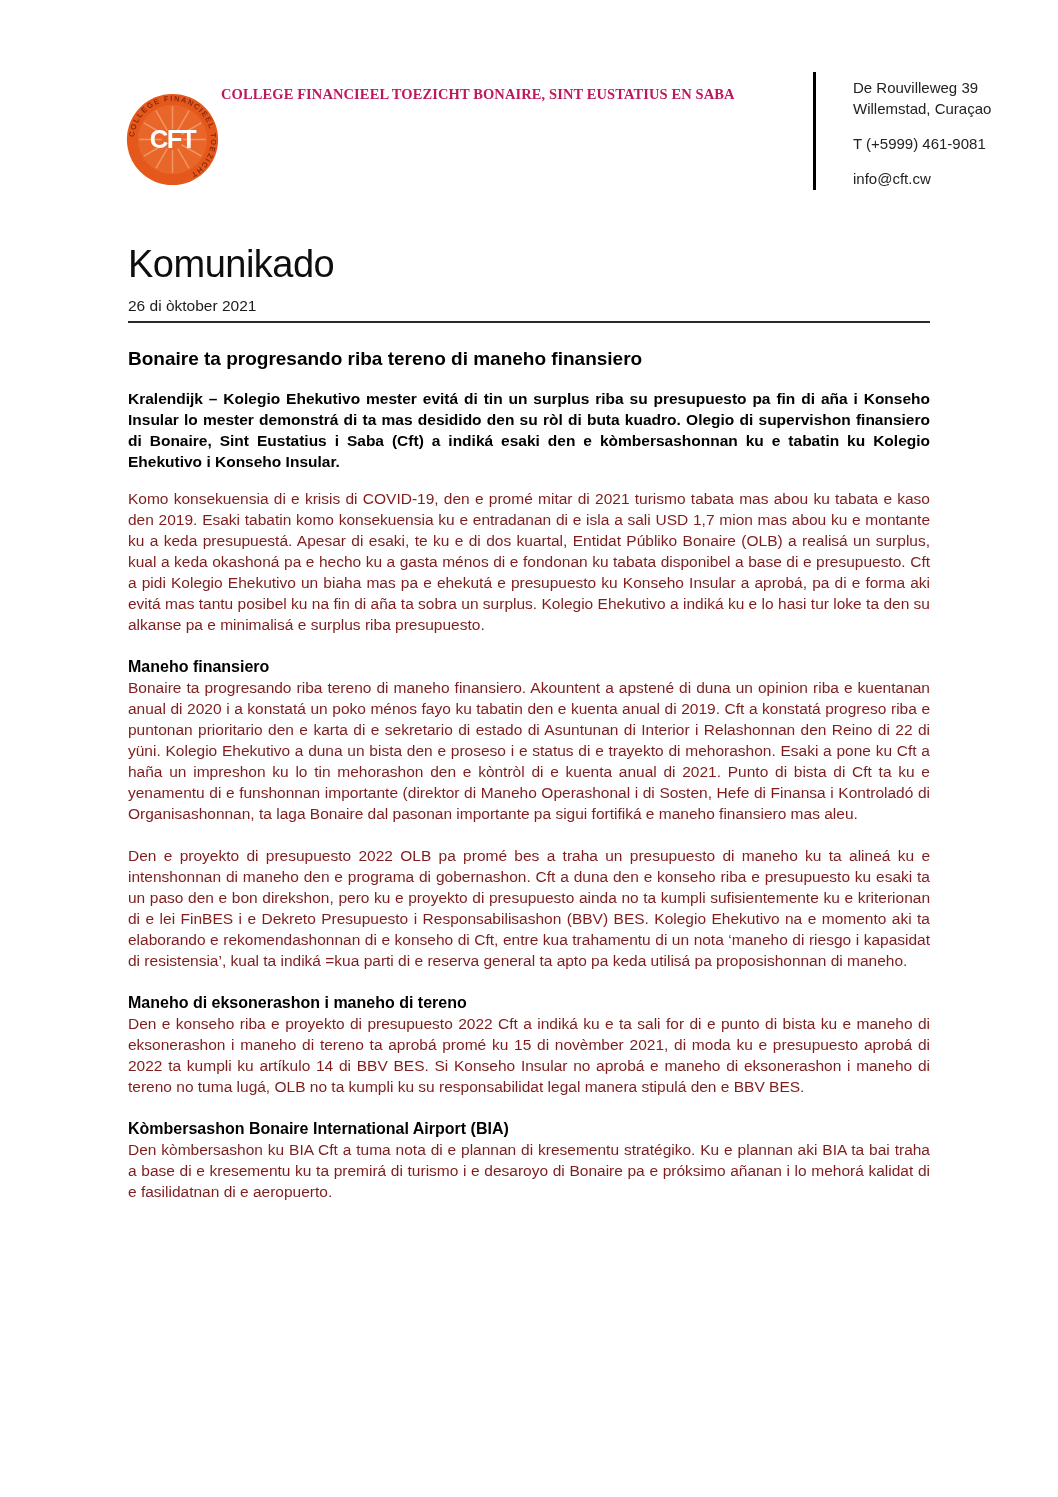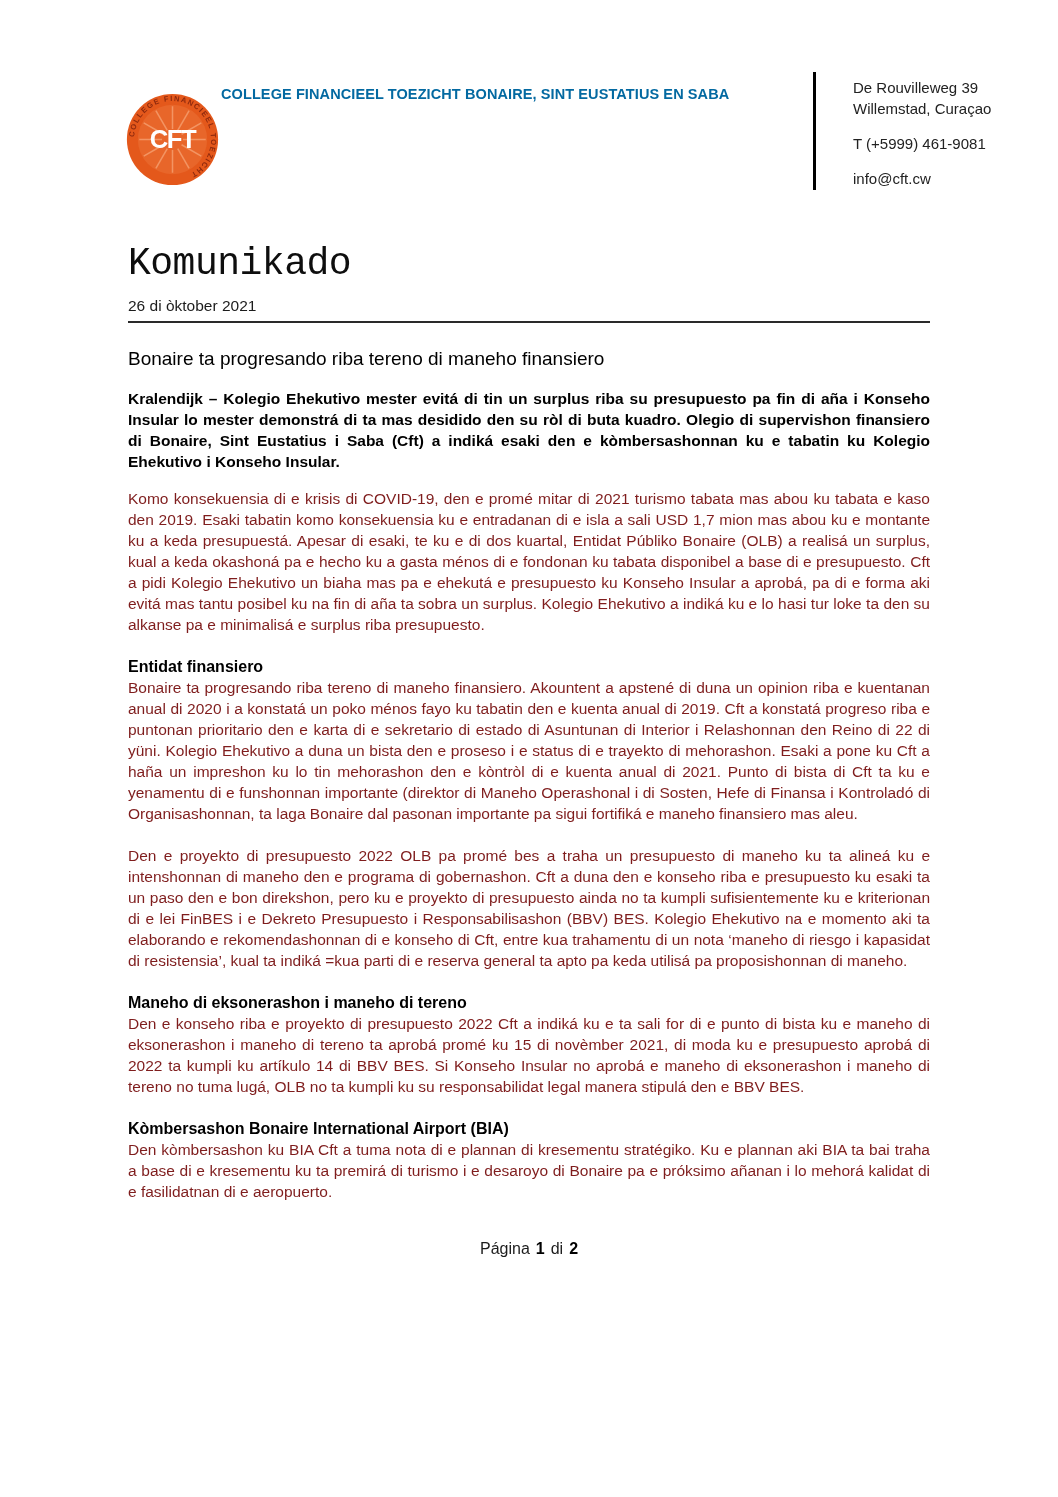--- a/index.html
+++ b/index.html
@@ -24,23 +24,24 @@
     align-items: flex-start;
     margin: 72px 60px 0 125px;
   }
   .logo-wrap { flex: 0 0 96px; padding-top: 20px; }
   .logo { display: block; width: 95px; height: 95px; }
   .org-title {
     flex: 1;
     padding: 13px 14px 0 0;
     font-size: 14.5px;
     font-weight: 700;
-    color: #0369a1;
+    color: #be185d;
     letter-spacing: 0.1px;
     line-height: 18px;
+    font-family: Liberation Serif, serif;
   }
   .head-divider { flex: 0 0 3px; height: 118px; background: #000; }
   .address {
     flex: 0 0 182px;
     padding: 5px 0 0 37px;
     font-size: 15px;
     line-height: 21px;
     color: #222;
   }
   .address .gap { height: 14px; }
@@ -48,30 +49,29 @@
   
   .content { margin: 0 128px; }
 
   h1.doc-title {
     margin-top: 54px;
     font-size: 38px;
     font-weight: 400;
     line-height: 40px;
     letter-spacing: -0.5px;
     color: #0e0e0e;
-    font-family: Liberation Mono, monospace;
   }
   .doc-date { margin-top: 12px; font-size: 15.5px; line-height: 20px; color: #1c1c1c; }
   hr.rule { margin-top: 5px; border: none; border-top: 2.5px solid #2a2a2a; }
 
   h2.headline {
     margin-top: 24px;
     font-size: 19px;
     line-height: 23px;
-    font-weight: 400;
+    font-weight: 700;
     color: #000;
   }
 
   p.body-text {
     font-size: 15.5px;
     line-height: 21px;
     text-align: justify;
     color: #7f1d1d;
   }
   p.lead { margin-top: 18px; font-weight: 700; color: #000; }
@@ -148,36 +148,33 @@
     <div class="doc-date">26 di òktober 2021</div>
     <hr class="rule">
 
     <h2 class="headline">Bonaire ta progresando riba tereno di maneho finansiero</h2>
 
     <p class="body-text lead">Kralendijk – Kolegio Ehekutivo mester evitá di tin un surplus riba su presupuesto pa fin di aña i Konseho Insular lo mester demonstrá di ta mas desidido den su ròl di buta kuadro. Olegio di supervishon finansiero di Bonaire, Sint Eustatius i Saba (Cft) a indiká esaki den e kòmbersashonnan ku e tabatin ku Kolegio Ehekutivo i Konseho Insular.</p>
 
     <p class="body-text intro">Komo konsekuensia di e krisis di COVID-19, den e promé mitar di 2021 turismo tabata mas abou ku tabata e kaso den 2019. Esaki tabatin komo konsekuensia ku e entradanan di e isla a sali USD 1,7 mion mas abou ku e montante ku a keda presupuestá. Apesar di esaki, te ku e di dos kuartal, Entidat Públiko Bonaire (OLB) a realisá un surplus, kual a keda okashoná pa e hecho ku a gasta ménos di e fondonan ku tabata disponibel a base di e presupuesto. Cft a pidi Kolegio Ehekutivo un biaha mas pa e ehekutá e presupuesto ku Konseho Insular a aprobá, pa di e forma aki evitá mas tantu posibel ku na fin di aña ta sobra un surplus. Kolegio Ehekutivo a indiká ku e lo hasi tur loke ta den su alkanse pa e minimalisá e surplus riba presupuesto.</p>
 
     <section class="doc-section">
-      <h3>Entidat finansiero</h3>
+      <h3>Maneho finansiero</h3>
       <p class="body-text">Bonaire ta progresando riba tereno di maneho finansiero. Akountent a apstené di duna un opinion riba e kuentanan anual di 2020 i a konstatá un poko ménos fayo ku tabatin den e kuenta anual di 2019. Cft a konstatá progreso riba e puntonan prioritario den e karta di e sekretario di estado di Asuntunan di Interior i Relashonnan den Reino di 22 di yüni. Kolegio Ehekutivo a duna un bista den e proseso i e status di e trayekto di mehorashon. Esaki a pone ku Cft a haña un impreshon ku lo tin mehorashon den e kòntròl di e kuenta anual di 2021. Punto di bista di Cft ta ku e yenamentu di e funshonnan importante (direktor di Maneho Operashonal i di Sosten, Hefe di Finansa i Kontroladó di Organisashonnan, ta laga Bonaire dal pasonan importante pa sigui fortifiká e maneho finansiero mas aleu.</p>
     </section>
 
     <section class="doc-section">
       <p class="body-text">Den e proyekto di presupuesto 2022 OLB pa promé bes a traha un presupuesto di maneho ku ta alineá ku e intenshonnan di maneho den e programa di gobernashon. Cft a duna den e konseho riba e presupuesto ku esaki ta un paso den e bon direkshon, pero ku e proyekto di presupuesto ainda no ta kumpli sufisientemente ku e kriterionan di e lei FinBES i e Dekreto Presupuesto i Responsabilisashon (BBV) BES. Kolegio Ehekutivo na e momento aki ta elaborando e rekomendashonnan di e konseho di Cft, entre kua trahamentu di un nota ‘maneho di riesgo i kapasidat di resistensia’, kual ta indiká =kua parti di e reserva general ta apto pa keda utilisá pa proposishonnan di maneho.</p>
     </section>
 
     <section class="doc-section">
       <h3>Maneho di eksonerashon i maneho di tereno</h3>
       <p class="body-text">Den e konseho riba e proyekto di presupuesto 2022 Cft a indiká ku e ta sali for di e punto di bista ku e maneho di eksonerashon i maneho di tereno ta aprobá promé ku 15 di novèmber 2021, di moda ku e presupuesto aprobá di 2022 ta kumpli ku artíkulo 14 di BBV BES. Si Konseho Insular no aprobá e maneho di eksonerashon i maneho di tereno no tuma lugá, OLB no ta kumpli ku su responsabilidat legal manera stipulá den e BBV BES.</p>
     </section>
 
     <section class="doc-section">
       <h3>Kòmbersashon Bonaire International Airport (BIA)</h3>
       <p class="body-text">Den kòmbersashon ku BIA Cft a tuma nota di e plannan di kresementu stratégiko. Ku e plannan aki BIA ta bai traha a base di e kresementu ku ta premirá di turismo i e desaroyo di Bonaire pa e próksimo añanan i lo mehorá kalidat di e fasilidatnan di e aeropuerto.</p>
     </section>
 
-    <div class="page-footer">
-      <span>Página</span><span class="num">1</span><span>di</span><span class="num">2</span>
-    </div>
   </main>
 
 </div>
 
 </body></html>

